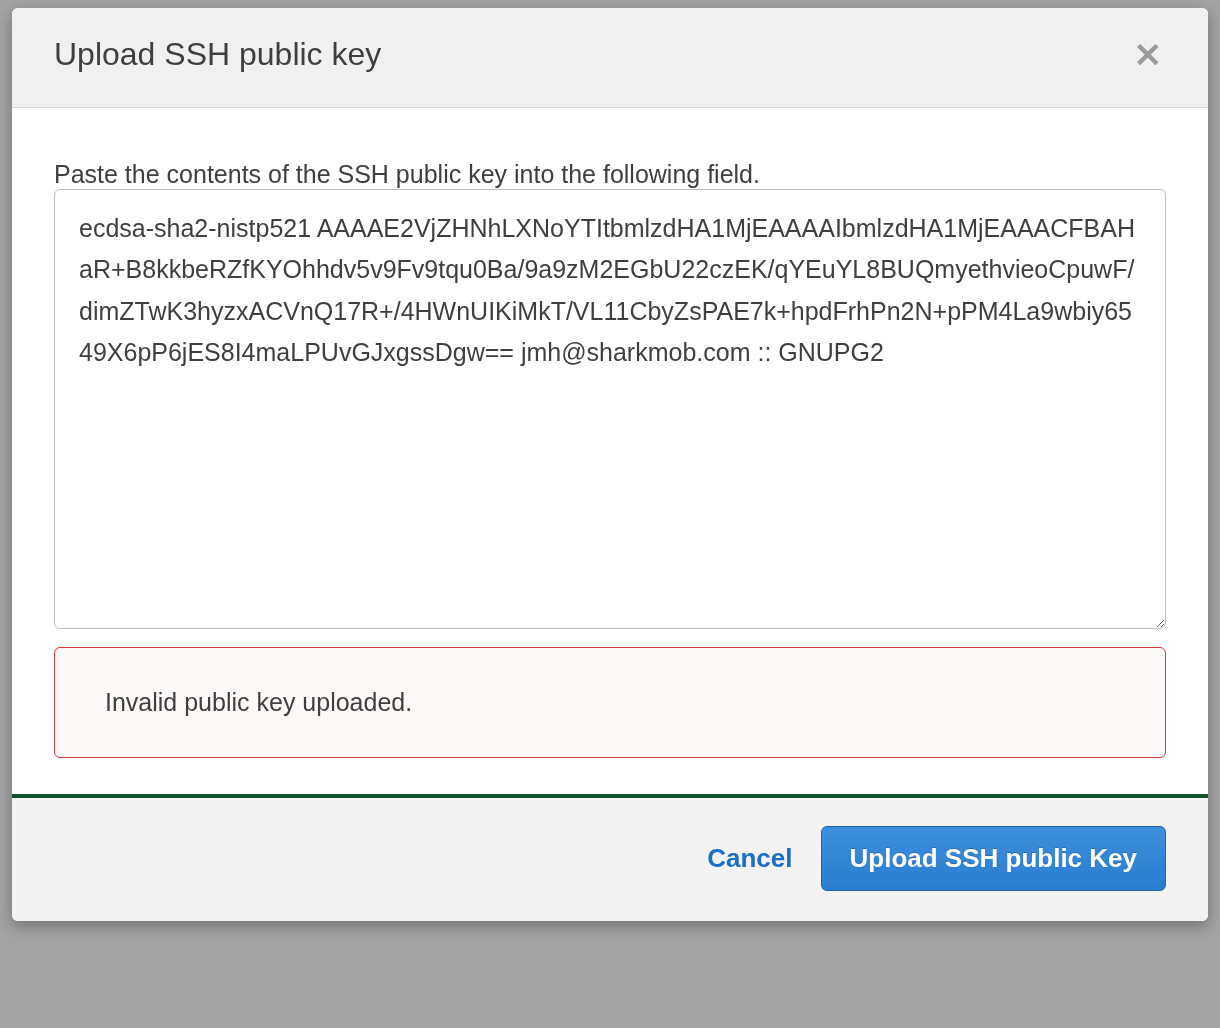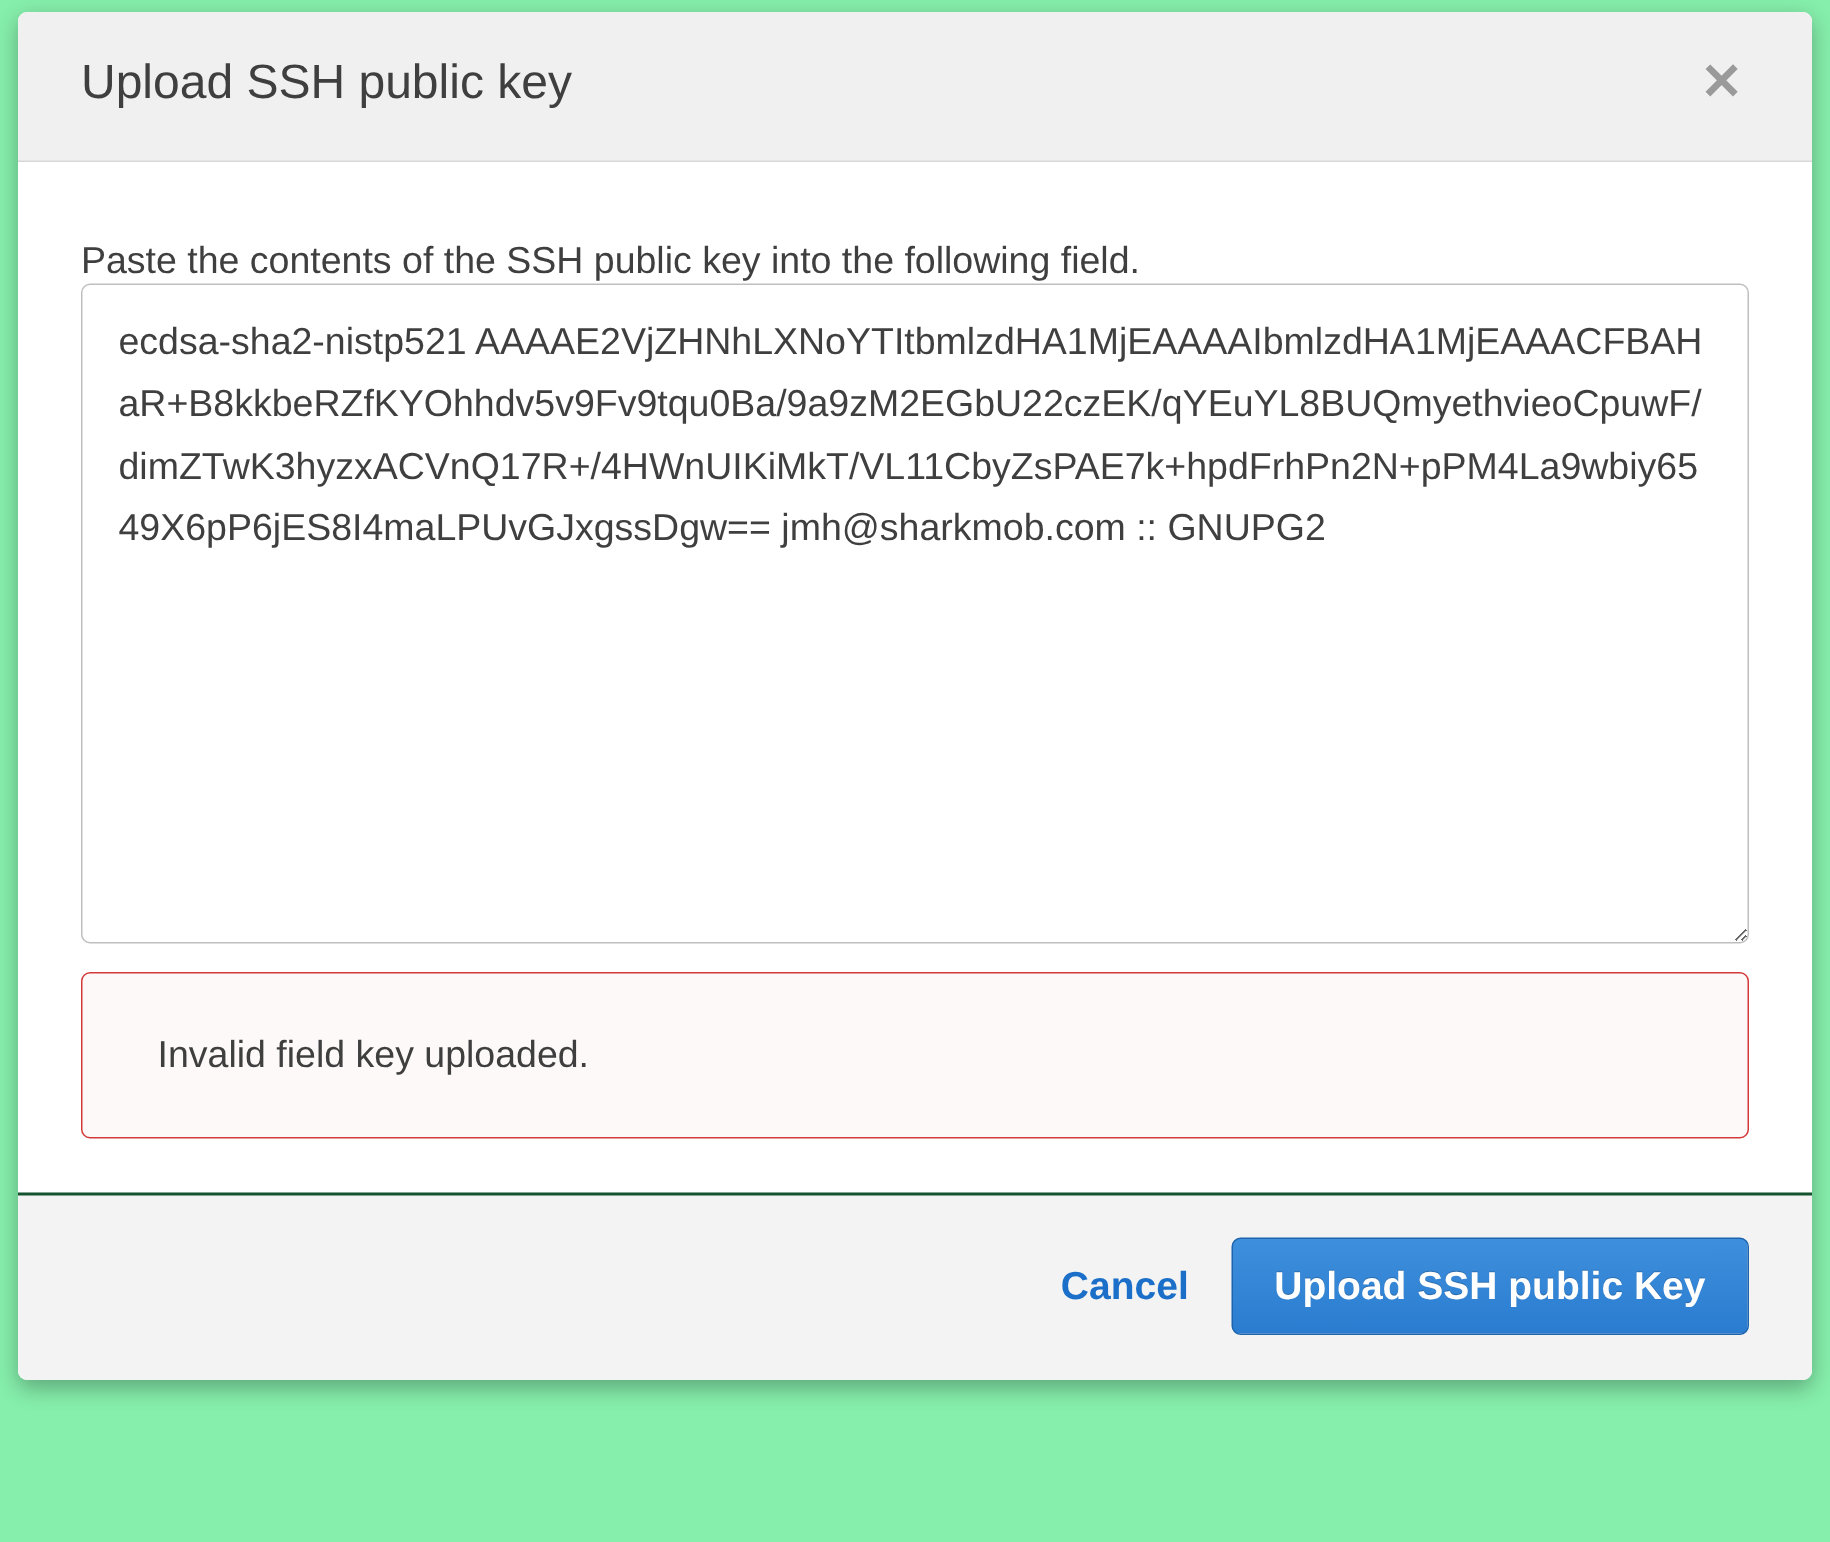--- a/index.html
+++ b/index.html
@@ -14,21 +14,21 @@
       height: 1028px;
       overflow: hidden;
       position: relative;
     }
     .modal-backdrop {
       position: absolute;
       top: 0;
       left: 0;
       right: 0;
       bottom: 0;
-      background: #86efac;
+      background: #a3a3a3;
     }
     .modal {
       position: absolute;
       top: 8px;
       left: 12px;
       right: 12px;
       background: #fff;
       border-radius: 6px;
       box-shadow: 0 5px 15px rgba(0,0,0,0.3);
       overflow: hidden;
@@ -85,21 +85,21 @@
       border-radius: 6px;
       background: #fef9f9;
       padding: 40px 50px;
     }
     .error-text {
       font-size: 25px;
       color: #3f3f3f;
     }
     .modal-footer {
       background: #f3f3f3;
-      border-top: 2px solid #14532d;
+      border-top: 4px solid #14532d;
       padding: 28px 42px 30px 42px;
       display: flex;
       justify-content: flex-end;
       align-items: center;
       gap: 28px;
     }
     .cancel-btn {
       background: none;
       border: none;
       color: #1b6fc9;
@@ -138,21 +138,21 @@
       <h2 class="modal-title">Upload SSH public key</h2>
       <button class="close-btn">
         <span>✕</span>
       </button>
     </div>
 
     <div class="modal-body">
       <p class="instruction">Paste the contents of the SSH public key into the following field.</p>
       <textarea class="key-textarea" spellcheck="true" style="">ecdsa-sha2-nistp521 AAAAE2VjZHNhLXNoYTItbmlzdHA1MjEAAAAIbmlzdHA1MjEAAACFBAHaR+B8kkbeRZfKYOhhdv5v9Fv9tqu0Ba/9a9zM2EGbU22czEK/qYEuYL8BUQmyethvieoCpuwF/dimZTwK3hyzxACVnQ17R+/4HWnUIKiMkT/VL11CbyZsPAE7k+hpdFrhPn2N+pPM4La9wbiy6549X6pP6jES8I4maLPUvGJxgssDgw== jmh@sharkmob.com :: GNUPG2</textarea>
       <div class="error-box">
-        <p class="error-text">Invalid field key uploaded.</p>
+        <p class="error-text">Invalid public key uploaded.</p>
       </div>
     </div>
 
     <div class="modal-footer">
       <button class="cancel-btn">Cancel</button>
       <button class="upload-btn">Upload SSH public Key</button>
     </div>
   </div>
 </div>
 

